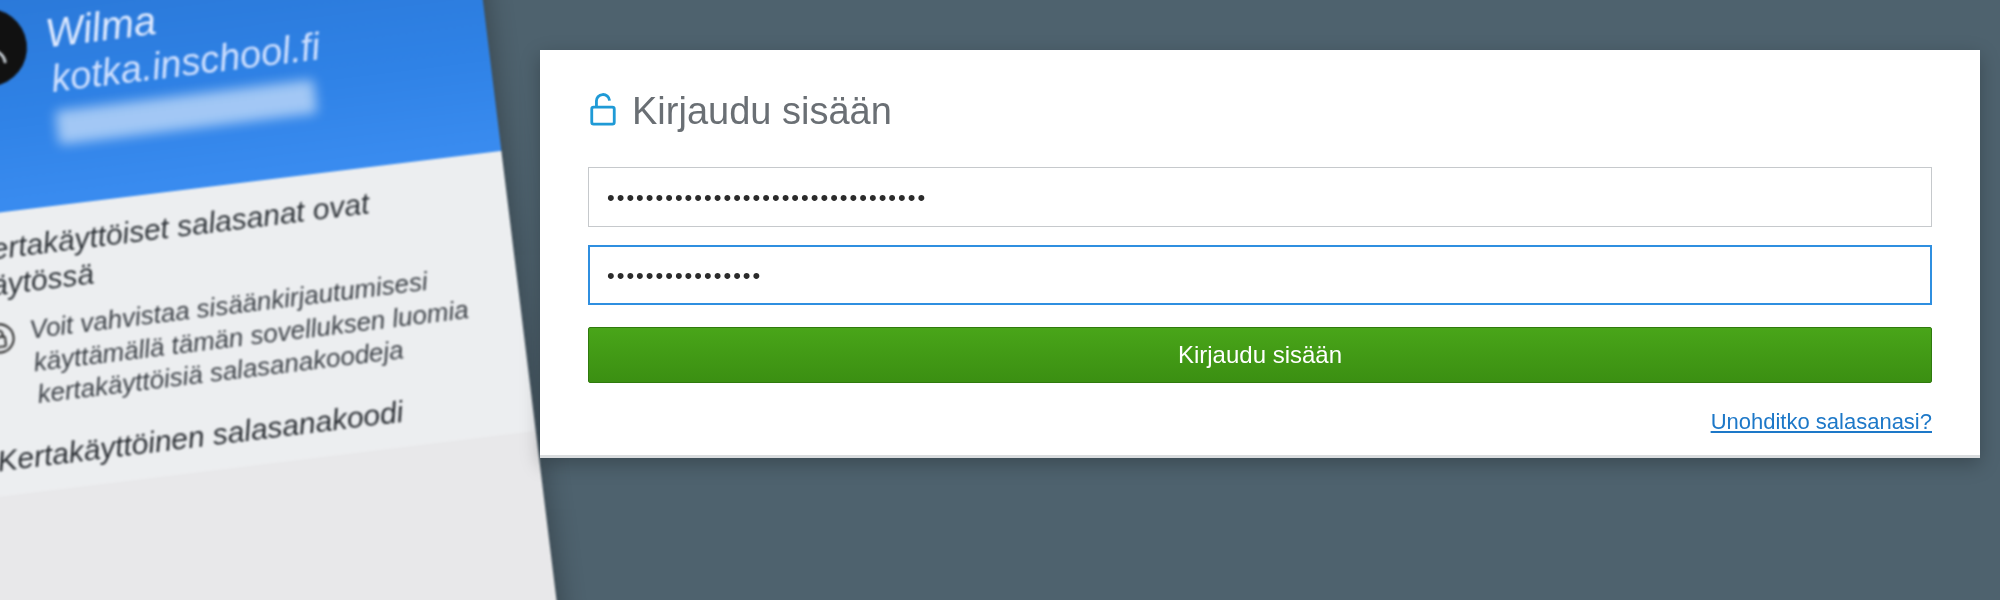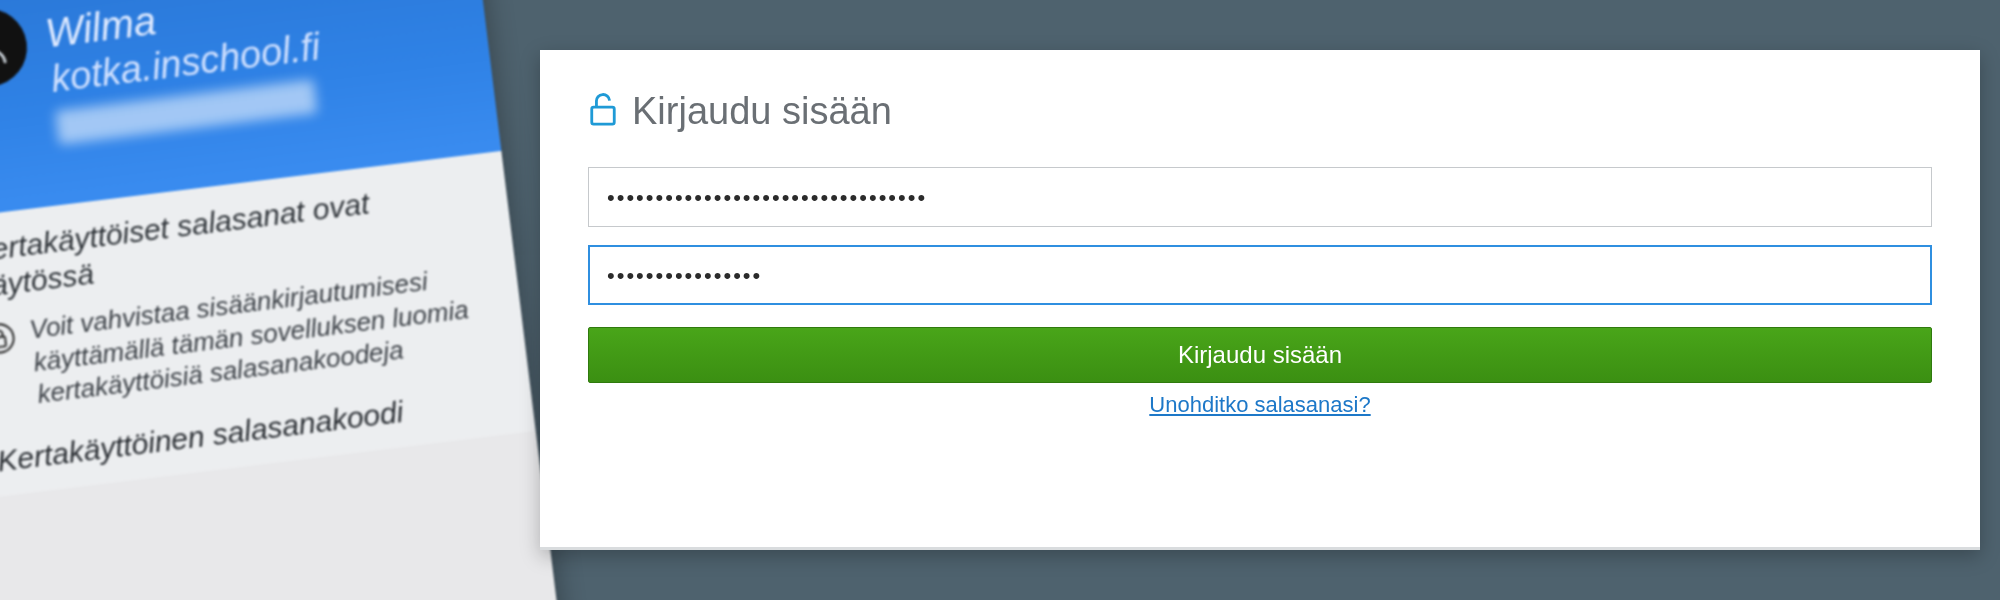--- a/index.html
+++ b/index.html
@@ -86,21 +86,21 @@
     color: #2a2e33;
     margin-top: 28px;
   }
 
   
   .login-card {
     position: absolute;
     left: 540px;
     top: 50px;
     width: 1440px;
-    height: 500px;
+    height: 408px;
     background: #ffffff;
     box-shadow: 0 6px 18px rgba(0,0,0,.25);
     border-bottom: 3px solid #d9dcde;
     padding: 40px 48px 30px 48px;
   }
 
   .login-title-row {
     display: flex;
     align-items: center;
     gap: 14px;
@@ -141,22 +141,22 @@
     background: linear-gradient(180deg, #49a519 0%, #3b8f12 100%);
     border: 1px solid #2f7a0d;
     color: #ffffff;
     font-size: 24px;
     border-radius: 2px;
     cursor: pointer;
     margin-top: 4px;
   }
 
   .forgot-row {
-    text-align: center;
-    margin-top: 9px;
+    text-align: right;
+    margin-top: 26px;
   }
   .forgot-link {
     color: #1d78c8;
     font-size: 22px;
     text-decoration: underline;
     cursor: pointer;
   }
 </style>
 </head>
 <body>

